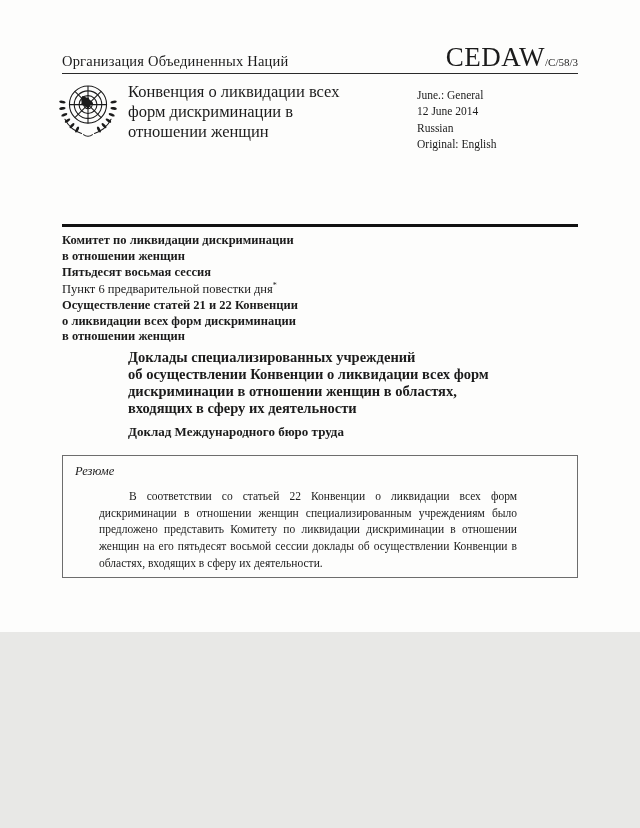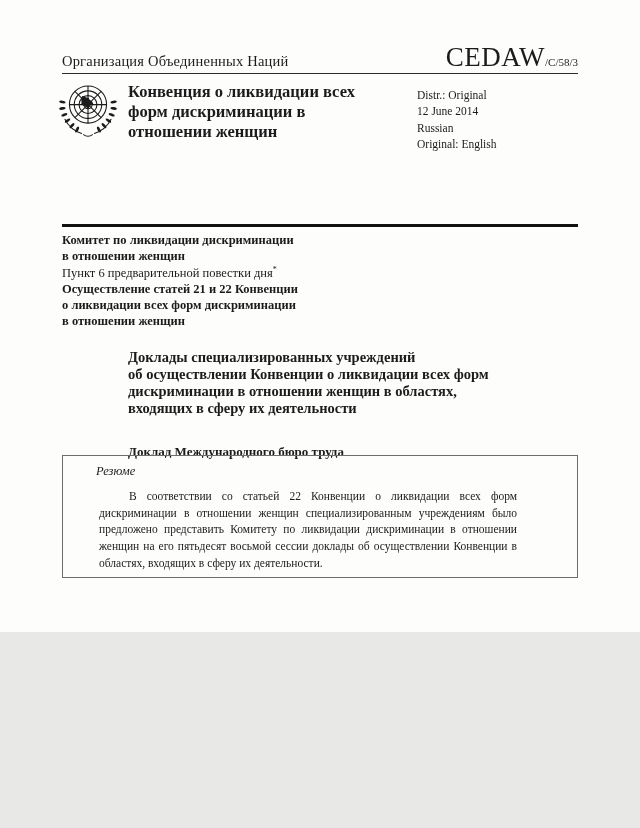--- a/index.html
+++ b/index.html
@@ -14,38 +14,38 @@
   
   .org-name{position:absolute;left:62px;top:53px;font-size:14.5px;letter-spacing:.2px;}
   .doc-symbol{position:absolute;right:62px;top:42px;}
   .doc-symbol .big{font-size:27px;letter-spacing:.5px;}
   .doc-symbol .small{font-size:11px;}
   .rule-thin{position:absolute;left:62px;top:73px;width:516px;height:1px;background:#2a2a2a;}
 
   
   .emblem{position:absolute;left:56px;top:80px;width:64px;height:62px;}
   .conv-title{position:absolute;left:128px;top:82px;width:285px;
-    font-size:16.5px;font-weight:bold;line-height:1.22;}
+    font-size:16.5px;font-weight:normal;line-height:1.22;}
   .distr{position:absolute;left:417px;top:87px;font-size:11.5px;line-height:1.42;}
   .rule-thick{position:absolute;left:62px;top:224px;width:516px;height:3px;background:#111;}
 
   
   .session{position:absolute;left:62px;top:233px;width:330px;font-size:12.5px;line-height:1.27;}
   .session .b{font-weight:bold;}
   .session sup{font-size:8px;}
 
   
   .main-title{position:absolute;left:128px;top:349px;width:450px;
     font-size:14.5px;font-weight:bold;line-height:1.17;}
-  .subtitle{position:absolute;left:128px;top:444px;font-size:13px;font-weight:bold;}
+  .subtitle{position:absolute;left:128px;top:424px;font-size:13px;font-weight:bold;}
 
   
   .summary-box{position:absolute;left:62px;top:455px;width:516px;height:123px;
     border:1px solid #6d6d6d;box-sizing:border-box;padding:8px 12px;}
-  .summary-label{font-size:12.5px;font-style:italic;margin-left:21px;}
+  .summary-label{font-size:12.5px;font-style:italic;}
   .summary-text{margin:9px 48px 0 24px;font-size:11.5px;line-height:1.45;
     text-align:justify;text-indent:30px;}
 
   
   .footnote-rule{position:absolute;left:104px;top:711px;width:72px;height:1px;background:#333;}
   .footnote{position:absolute;left:104px;top:714px;font-size:10.5px;}
   .footnote sup{font-size:7.5px;}
   .footnote .txt{margin-left:3px;font-style:italic;}
 
   
@@ -105,30 +105,31 @@
         <path d="M60 82 C70 79 80 72 86 60"></path>
         <path d="M43 84 C47 87 53 87 57 84"></path>
       </g>
     </svg>
   </div>
 
   <div class="conv-title pre">Конвенция о ликвидации всех
 форм дискриминации в
 отношении женщин</div>
   <div class="distr">
-    <div>Distr.: Original</div>
+    <div>June.: General</div>
     <div>12 June 2014</div>
     <div>Russian</div>
     <div>Original: English</div>
   </div>
   <div class="rule-thick"></div>
 
   <div class="session">
     <div class="b pre">Комитет по ликвидации дискриминации
 в отношении женщин</div>
+    <div class="b">Пятьдесят восьмая сессия</div>
     <div><span>Пункт 6 предварительной повестки дня</span><sup>*</sup></div>
     <div class="b pre">Осуществление статей 21 и 22 Конвенции
 о ликвидации всех форм дискриминации
 в отношении женщин</div>
   </div>
 
   <div class="main-title pre">Доклады специализированных учреждений
 об осуществлении Конвенции о ликвидации всех форм
 дискриминации в отношении женщин в областях,
 входящих в сферу их деятельности</div>

